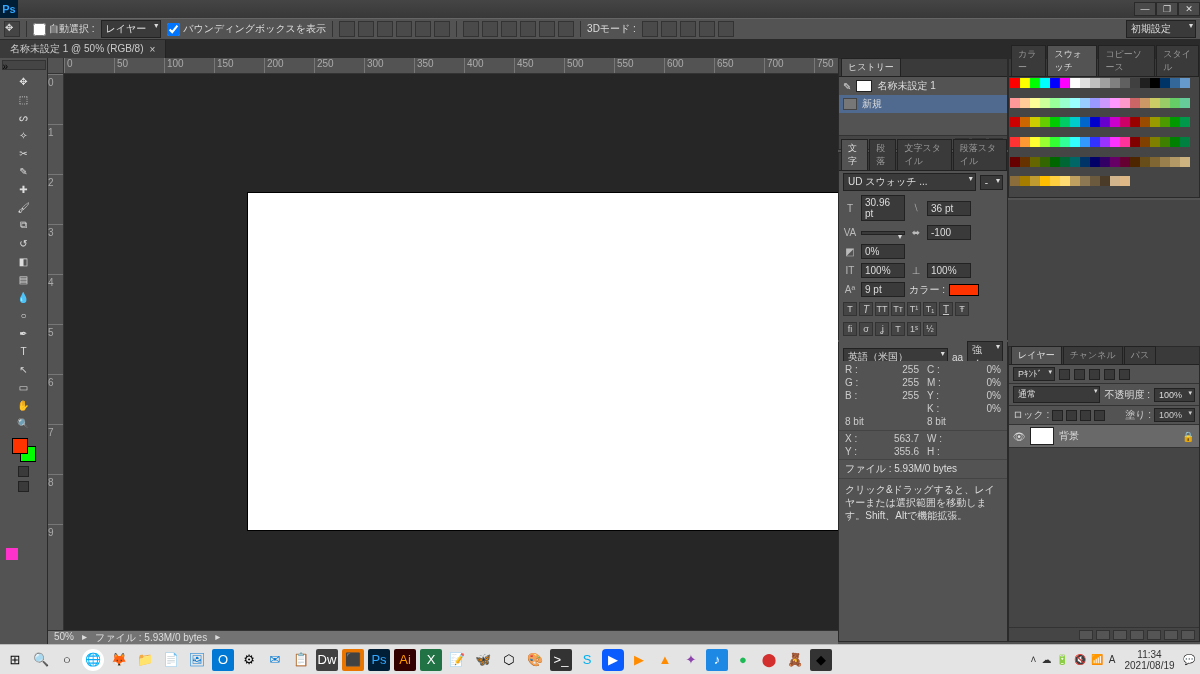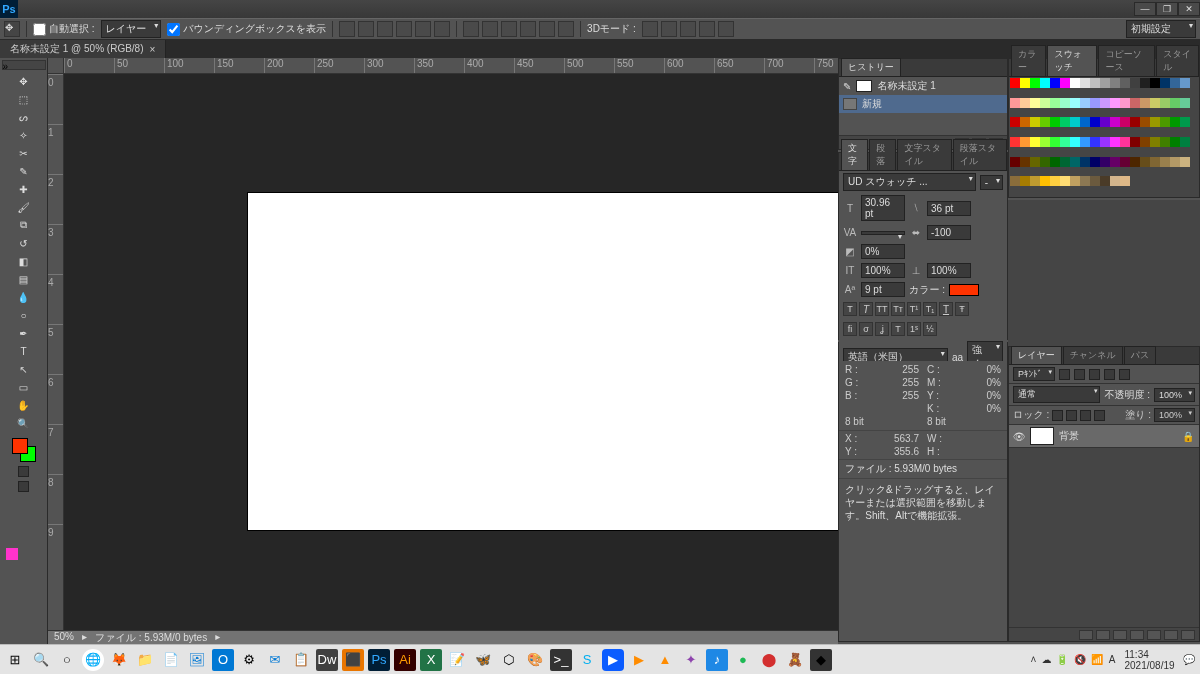--- a/index.html
+++ b/index.html
@@ -97,21 +97,21 @@
 .layer-row { display: flex; align-items: center; gap: 5px; padding: 2px 4px; background: #696969; border-bottom: 1px solid #333; }
 .eye { width: 12px; height: 12px; color: #ddd; display: flex; align-items: center; justify-content: center; }
 .layer-thumb { width: 24px; height: 18px; background: #fff; border: 1px solid #222; }
 .layer-lock { margin-left: auto; color: #bbb; }
 
 
 .taskbar { position: absolute; left: 0; right: 0; bottom: 0; height: 30px; background: #e4e4e4; border-top: 1px solid #bbb; display: flex; align-items: center; padding: 0 4px; gap: 4px; }
 .tb-ic { width: 22px; height: 22px; display: flex; align-items: center; justify-content: center; border-radius: 2px; font-size: 13px; }
 .tb-spacer { flex: 1; }
 .tb-tray { display: flex; align-items: center; gap: 5px; color: #333; font-size: 10px; }
-.tb-clock { text-align: left; line-height: 1.1; font-size: 10px; color: #333; padding: 0 4px; }
+.tb-clock { text-align: center; line-height: 1.1; font-size: 10px; color: #333; padding: 0 4px; }
 
 
 .pink-marker { position: absolute; left: 6px; top: 548px; width: 12px; height: 12px; background: #ff33cc; }
 
 
 .canvas-status { position: absolute; left: 0; right: 0; bottom: 0; height: 14px; background: #737373; border-top: 1px solid #333; display: flex; align-items: flex-start; gap: 8px; padding: 0 6px; color: #ddd; font-size: 9px; }
 </style>
 </head>
 <body>
 

